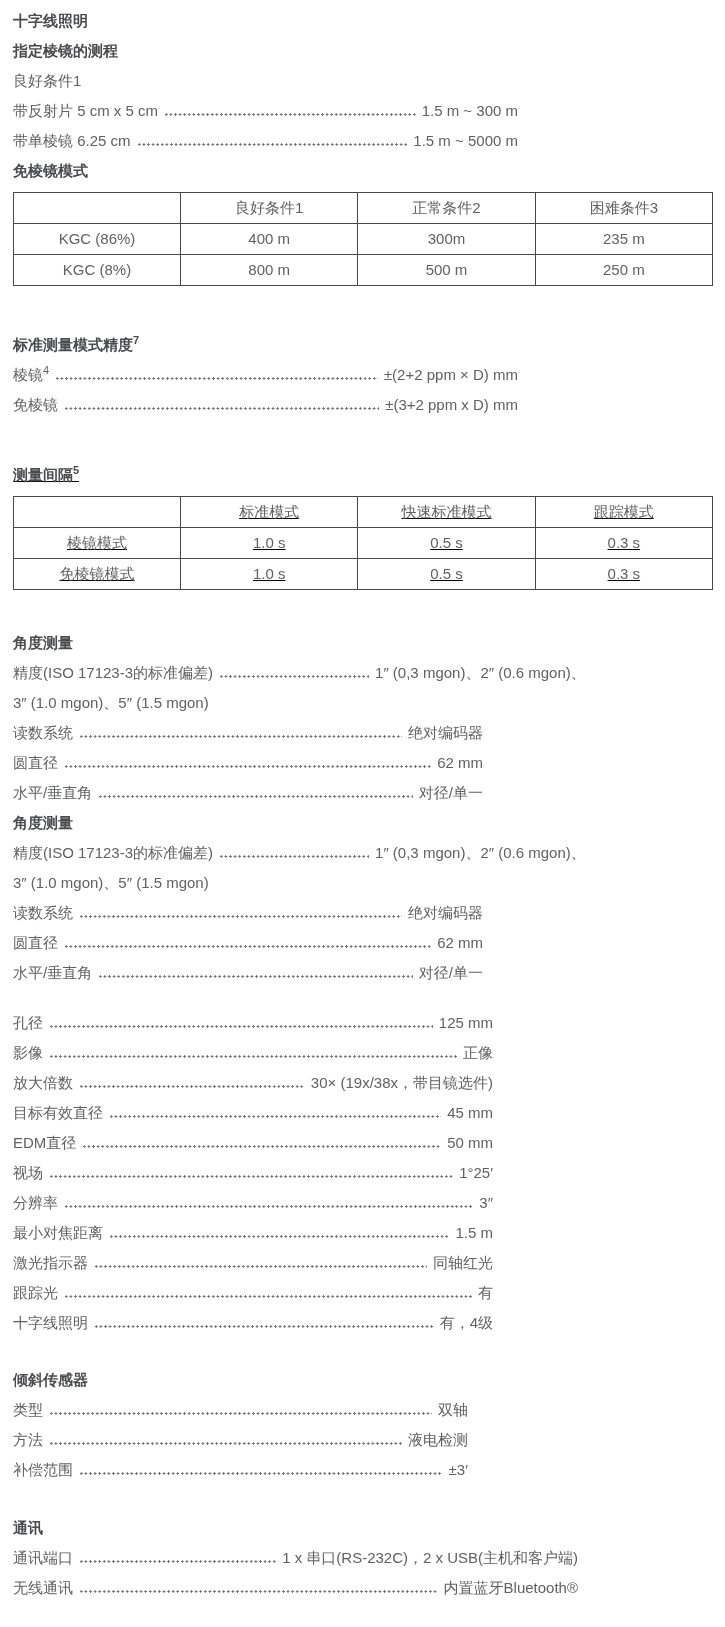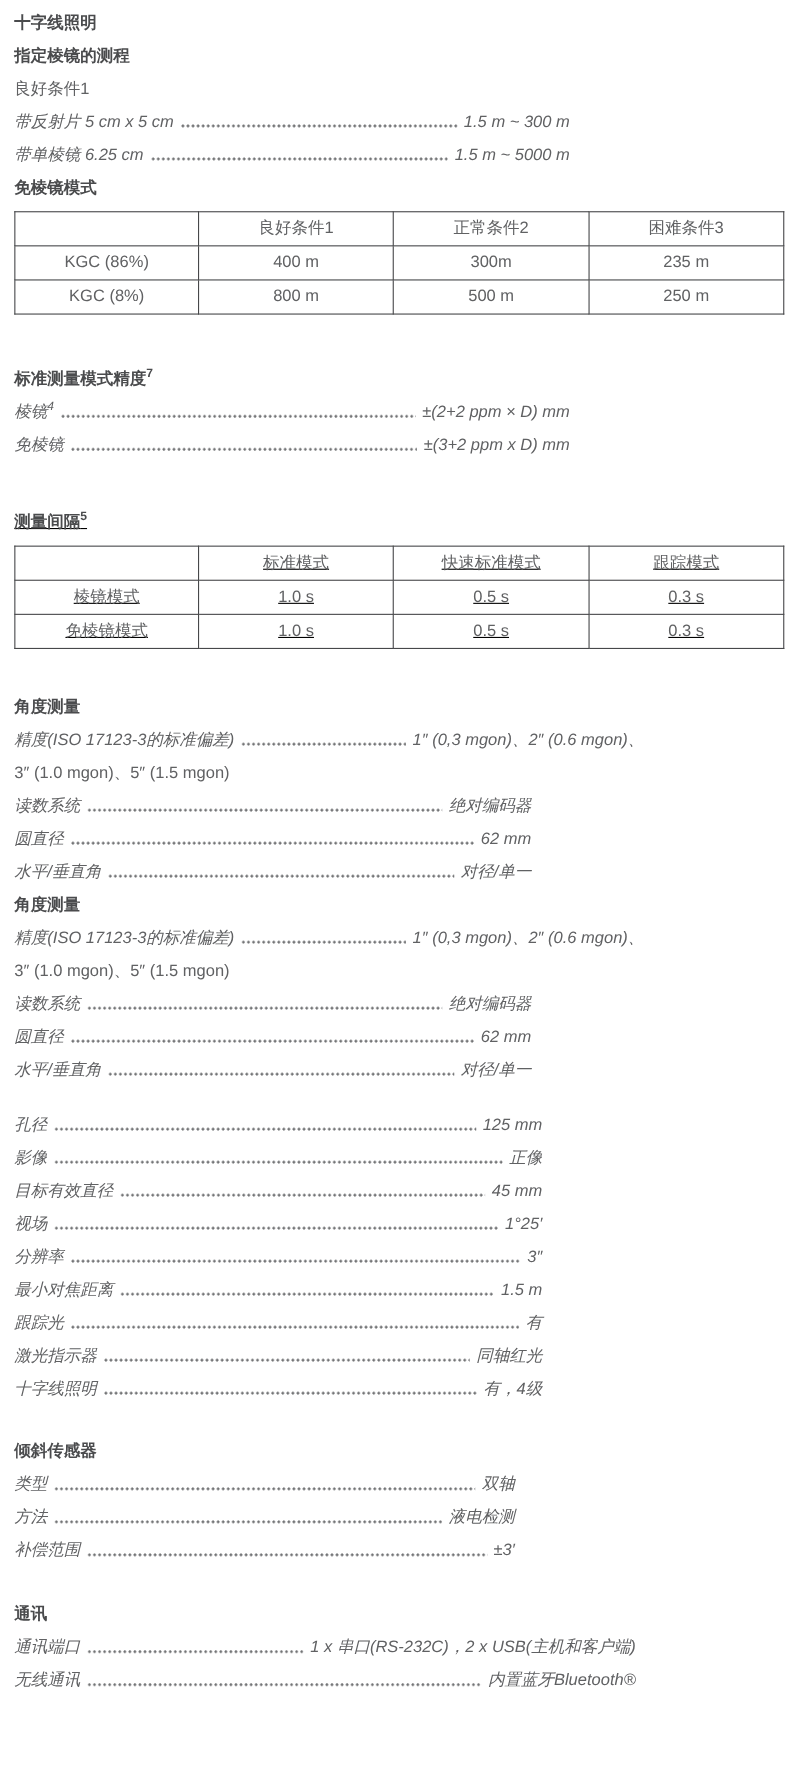--- a/index.html
+++ b/index.html
@@ -3,21 +3,21 @@
 <meta charset="utf-8">
 <style>
   html,body { margin:0; padding:0; background:#ffffff; }
   body { width:725px; font-family:"Liberation Sans","DejaVu Sans",sans-serif; }
   .page { padding:6px 12px 24px 13px; }
 
   .line { margin:0; font-size:15px; line-height:30px; color:#606163; font-weight:normal; }
   .head { font-weight:bold; color:#4a4b4d; }
   sup { font-size:11px; line-height:0; }
 
-  .spec { display:flex; align-items:flex-end;font-style:italic; }
+  .spec { display:flex; align-items:flex-end; }
   .lbl, .val { white-space:nowrap; }
   .dots {
     flex:1 1 auto; min-width:0; height:3px; align-self:flex-end;
     margin:0 6px 10px 6px;
     background-image:radial-gradient(circle, #737476 1.1px, rgba(0,0,0,0) 1.35px);
     background-size:4.6px 3px; background-position:left bottom;
   }
   .precision .dots { flex:0 0 150px; }
 
   .w505 { width:505px; }
@@ -194,48 +194,58 @@
       <span class="lbl">孔径</span>
       <span class="dots"></span>
       <span class="val">125 mm</span>
     </div>
     <div class="line spec w480">
       <span class="lbl">影像</span>
       <span class="dots"></span>
       <span class="val">正像</span>
     </div>
     <div class="line spec w480">
+      <span class="lbl">放大倍数</span>
+      <span class="dots"></span>
+      <span class="val">30× (19x/38x，带目镜选件)</span>
+    </div>
+    <div class="line spec w480">
       <span class="lbl">目标有效直径</span>
       <span class="dots"></span>
       <span class="val">45 mm</span>
     </div>
     <div class="line spec w480">
+      <span class="lbl">EDM直径</span>
+      <span class="dots"></span>
+      <span class="val">50 mm</span>
+    </div>
+    <div class="line spec w480">
       <span class="lbl">视场</span>
       <span class="dots"></span>
       <span class="val">1°25′</span>
     </div>
     <div class="line spec w480">
       <span class="lbl">分辨率</span>
       <span class="dots"></span>
       <span class="val">3″</span>
     </div>
     <div class="line spec w480">
       <span class="lbl">最小对焦距离</span>
       <span class="dots"></span>
       <span class="val">1.5 m</span>
     </div>
     <div class="line spec w480">
+      <span class="lbl">激光指示器</span>
+      <span class="dots"></span>
+      <span class="val">同轴红光</span>
+    </div>
+    <div class="line spec w480">
       <span class="lbl">跟踪光</span>
       <span class="dots"></span>
       <span class="val">有</span>
-    </div>
-    <div class="line spec w480">
-      <span class="lbl">激光指示器</span>
-      <span class="dots"></span>
-      <span class="val">同轴红光</span>
     </div>
     <div class="line spec w480">
       <span class="lbl">十字线照明</span>
       <span class="dots"></span>
       <span class="val">有，4级</span>
     </div>
   </section>
 
   <section class="sec m27">
     <h2 class="line head">倾斜传感器</h2>

